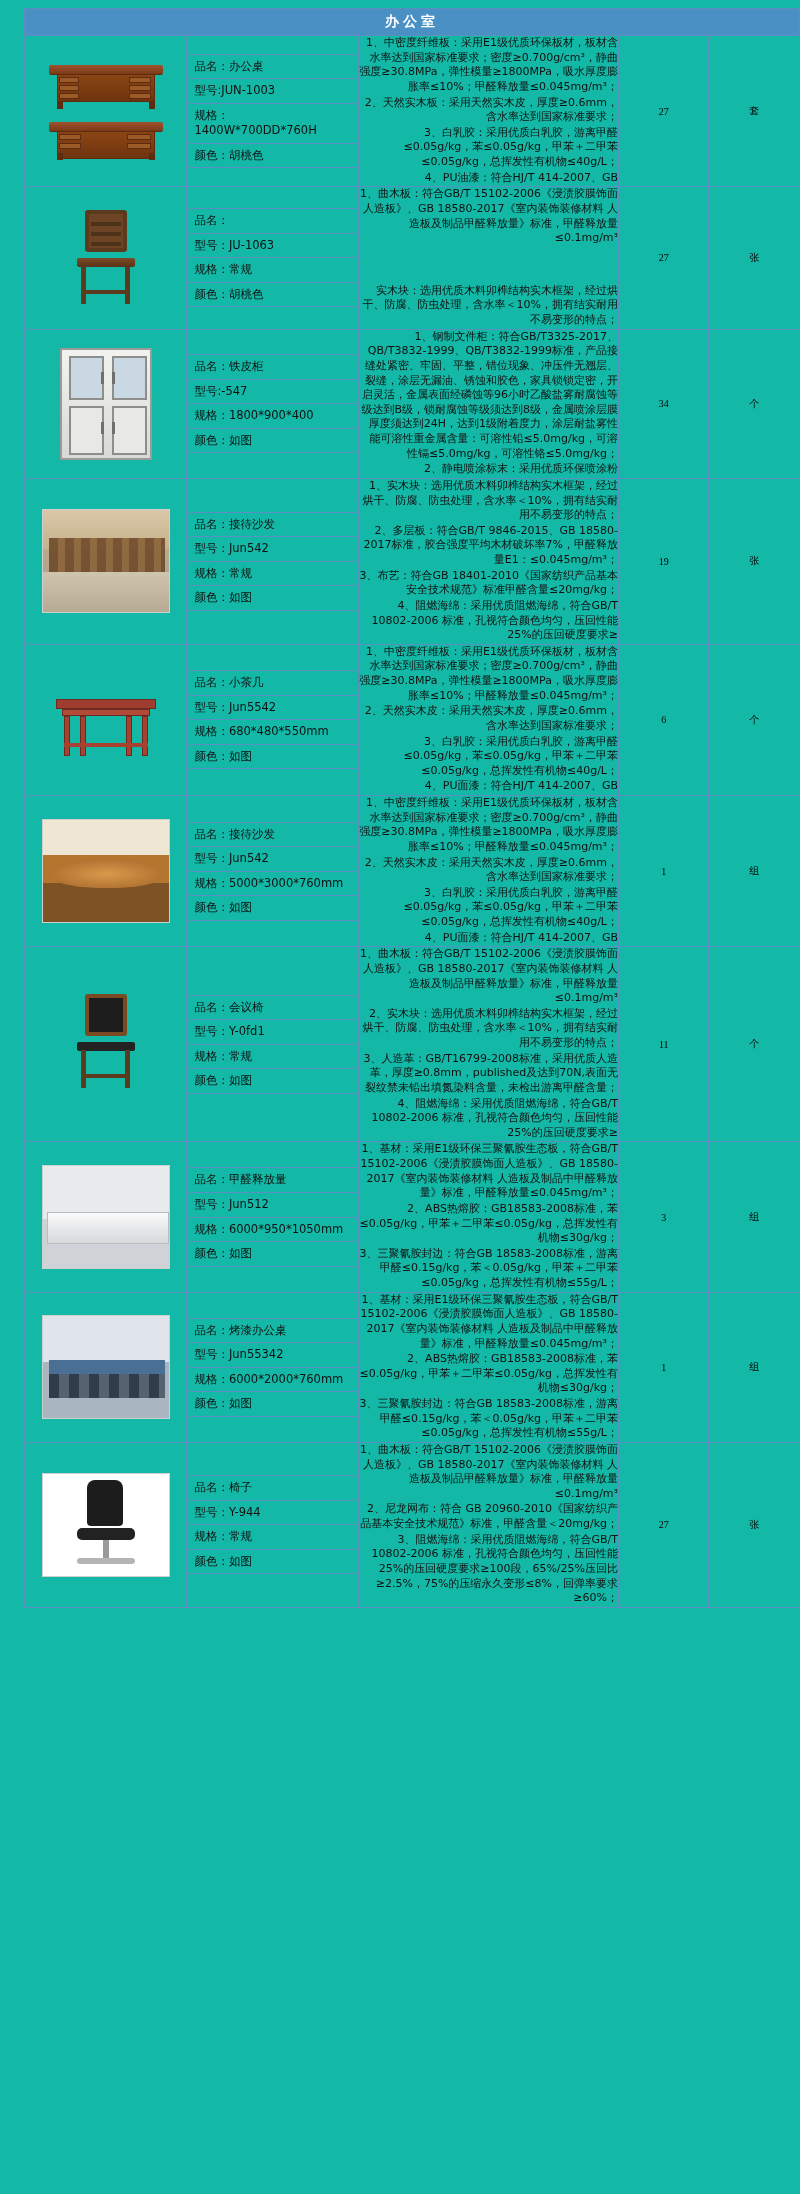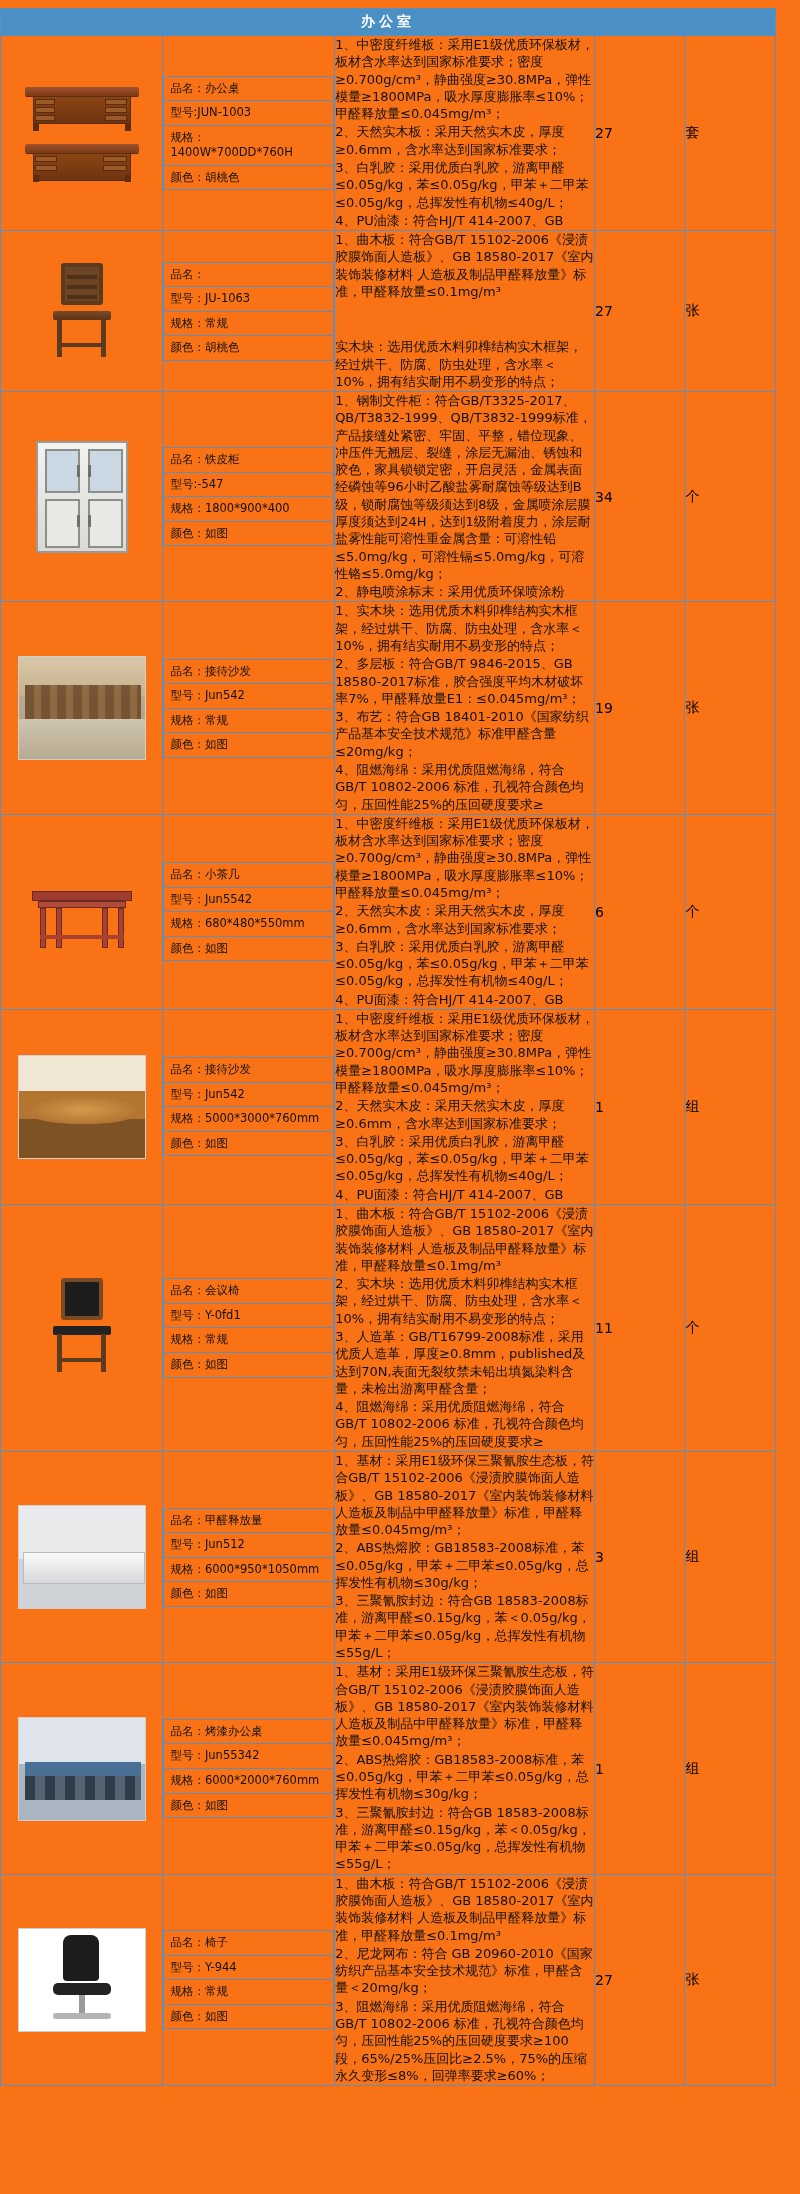--- a/index.html
+++ b/index.html
@@ -5,22 +5,22 @@
   * { box-sizing: border-box; }
   html, body {
     margin: 0; padding: 0;
     background: #ffffff;
     font-family: "DejaVu Sans", "Liberation Sans", sans-serif;
   }
   #page {
     width: 800px;
     min-height: 2194px;
     position: relative;
-    background: #f97316;
-    padding: 8px 12px 10px 0;
+    background: #14b8a6;
+    padding: 8px 12px 10px 24px;
   }
   table.spec {
     width: 776px;
     border-collapse: collapse;
     table-layout: fixed;
   }
   table.spec td, table.spec th {
     border: 1px solid #5a8fc0;
     vertical-align: middle;
     padding: 0;
@@ -63,31 +63,34 @@
   }
   table.attrs td {
     border: 1px solid #5a8fc0;
     font-size: 11.5px;
     color: #111;
     padding: 4px 6px;
     line-height: 1.35;
     height: 25%;
   }
   td.matcell {
-    font-size: 13px;
+    font-size: 11px;
     line-height: 1.33;
     color: #111;
     padding: 4px 5px;
     vertical-align: top;
     overflow: hidden;
+    text-align: right;
   }
   td.matcell p { margin: 0 0 1px 0; }
   td.qty, td.unit {
-    font-size: 14px;
+    text-align: center;
+    font-size: 10px;
     color: #000;
+    font-family: Liberation Serif, serif;
   }
   
   .art { position: relative; margin: 0 auto; }
 
   
   .desk-wrap { width: 120px; }
   .desk {
     position: relative; width: 118px; height: 52px; margin: 0 auto 5px auto;
   }
   .desk .top {

